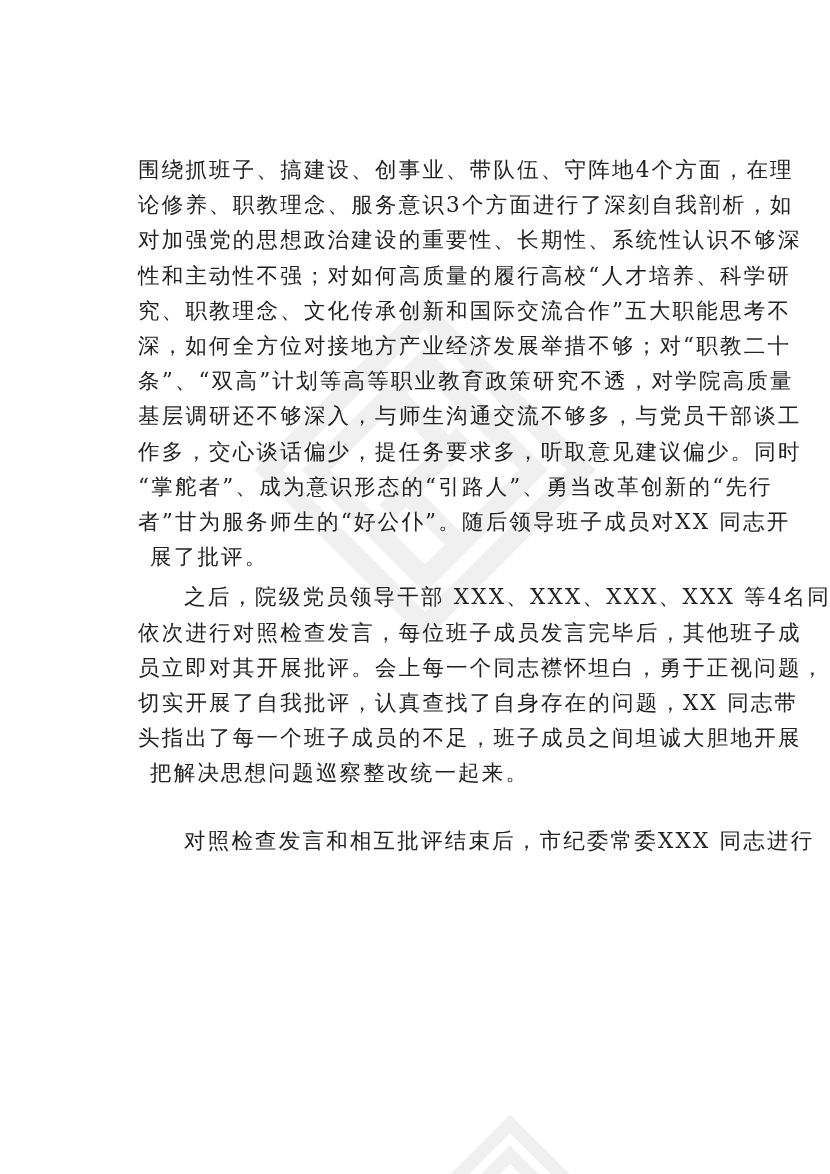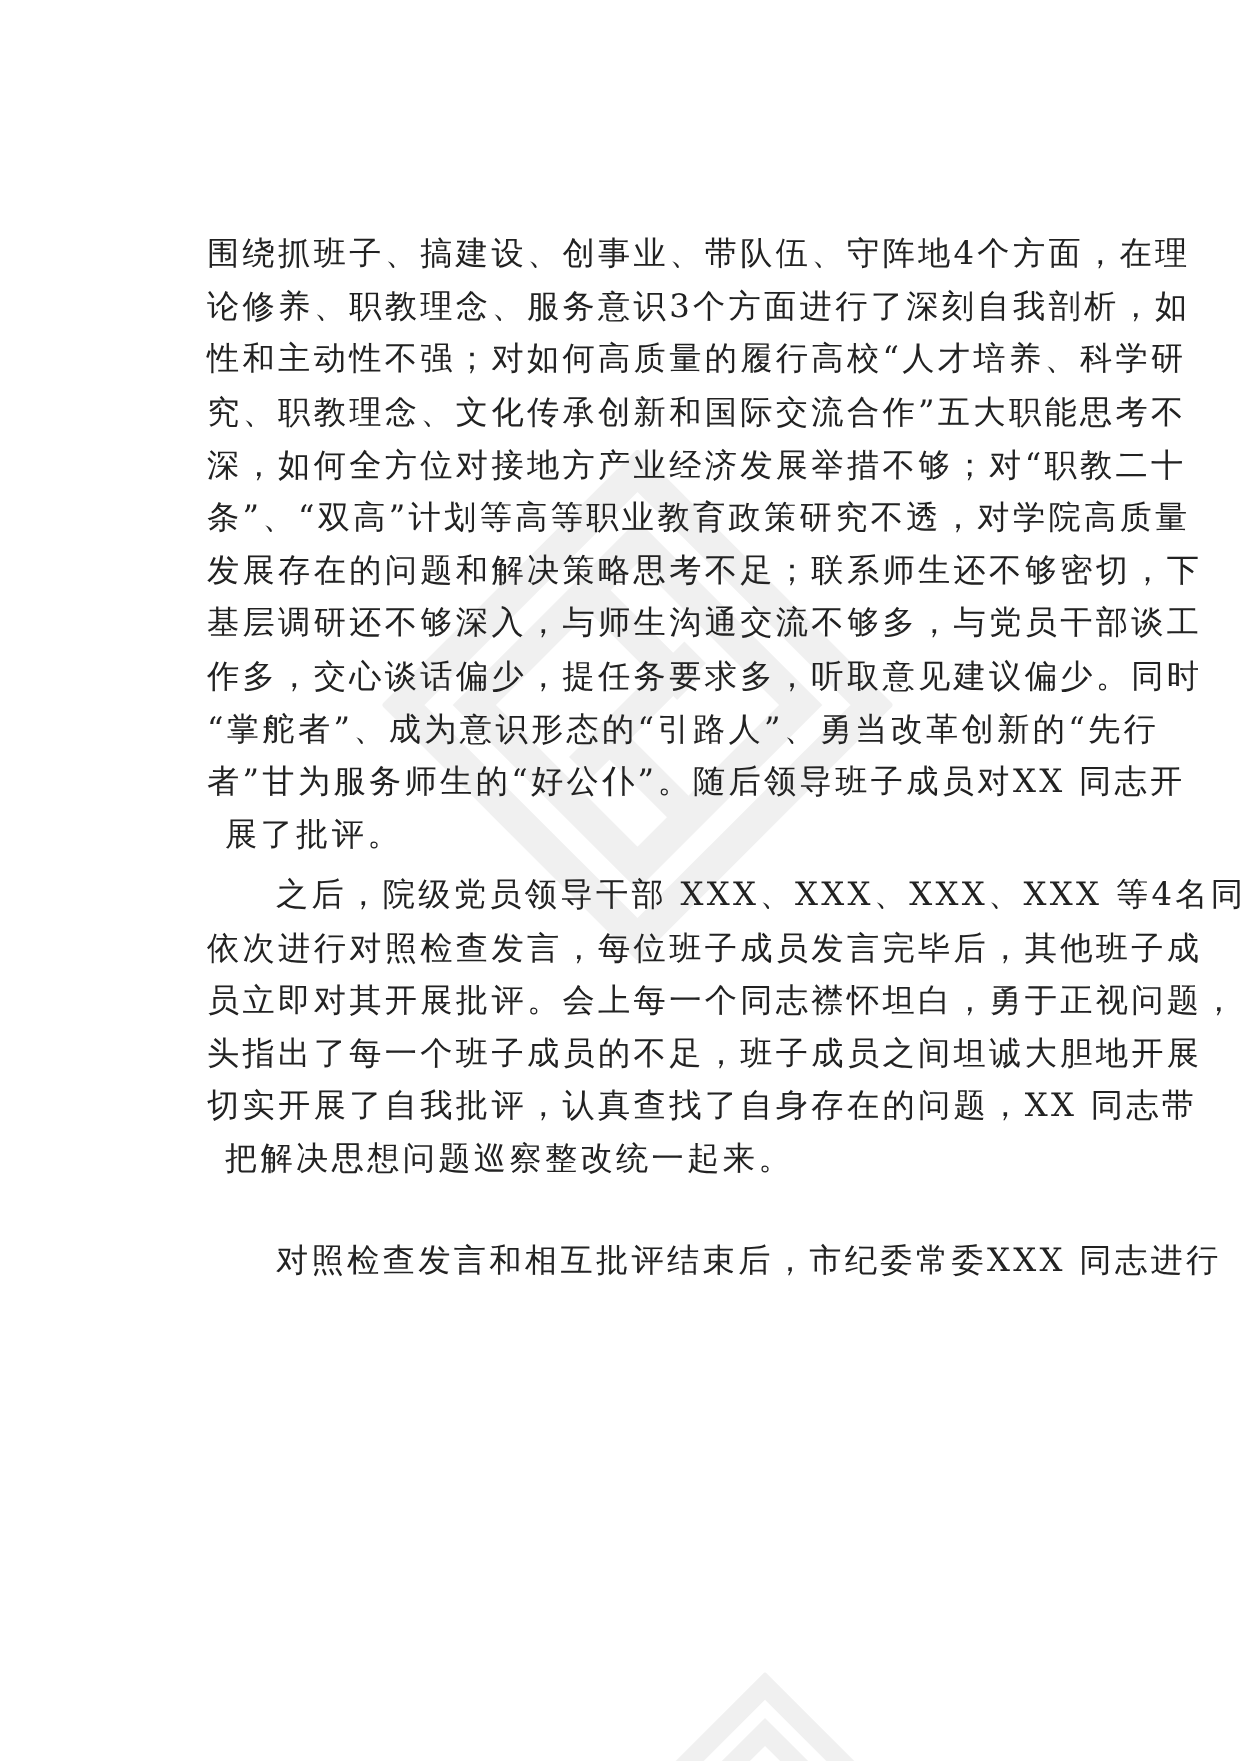--- a/index.html
+++ b/index.html
@@ -48,38 +48,38 @@
       <rect x="36" y="34" width="28" height="6" transform="rotate(45 50 37)"></rect>
       <rect x="34" y="48" width="32" height="6" transform="rotate(-45 50 51)"></rect>
     </g>
   </svg>
 
   <div class="content">
 
     <p class="para">
       <span class="line">围绕抓班子、搞建设、创事业、带队伍、守阵地4个方面，在理</span>
       <span class="line">论修养、职教理念、服务意识3个方面进行了深刻自我剖析，如</span>
+      <span class="line">对加强党的思想政治建设的重要性、长期性、系统性认识不够深</span>
       <span class="line">性和主动性不强；对如何高质量的履行高校“人才培养、科学研</span>
       <span class="line">究、职教理念、文化传承创新和国际交流合作”五大职能思考不</span>
       <span class="line">深，如何全方位对接地方产业经济发展举措不够；对“职教二十</span>
       <span class="line">条”、“双高”计划等高等职业教育政策研究不透，对学院高质量</span>
-      <span class="line">发展存在的问题和解决策略思考不足；联系师生还不够密切，下</span>
       <span class="line">基层调研还不够深入，与师生沟通交流不够多，与党员干部谈工</span>
       <span class="line">作多，交心谈话偏少，提任务要求多，听取意见建议偏少。同时</span>
       <span class="line">“掌舵者”、成为意识形态的“引路人”、勇当改革创新的“先行</span>
       <span class="line">者”甘为服务师生的“好公仆”。随后领导班子成员对XX 同志开</span>
       <span class="line last">展了批评。</span>
     </p>
 
     <p class="para" style="margin-top:5px;">
       <span class="line" style="padding-left:46px;">之后，院级党员领导干部 XXX、XXX、XXX、XXX 等4名同志</span>
       <span class="line">依次进行对照检查发言，每位班子成员发言完毕后，其他班子成</span>
       <span class="line">员立即对其开展批评。会上每一个同志襟怀坦白，勇于正视问题，</span>
+      <span class="line">切实开展了自我批评，认真查找了自身存在的问题，XX  同志带</span>
       <span class="line">头指出了每一个班子成员的不足，班子成员之间坦诚大胆地开展</span>
-      <span class="line">切实开展了自我批评，认真查找了自身存在的问题，XX  同志带</span>
       <span class="line last">把解决思想问题巡察整改统一起来。</span>
     </p>
 
     <p class="para" style="margin-top:5px;">
       <span class="line" style="padding-left:46px;margin-top:32px;">对照检查发言和相互批评结束后，市纪委常委XXX 同志进行</span>
     </p>
 
   </div>
 </div>
 

